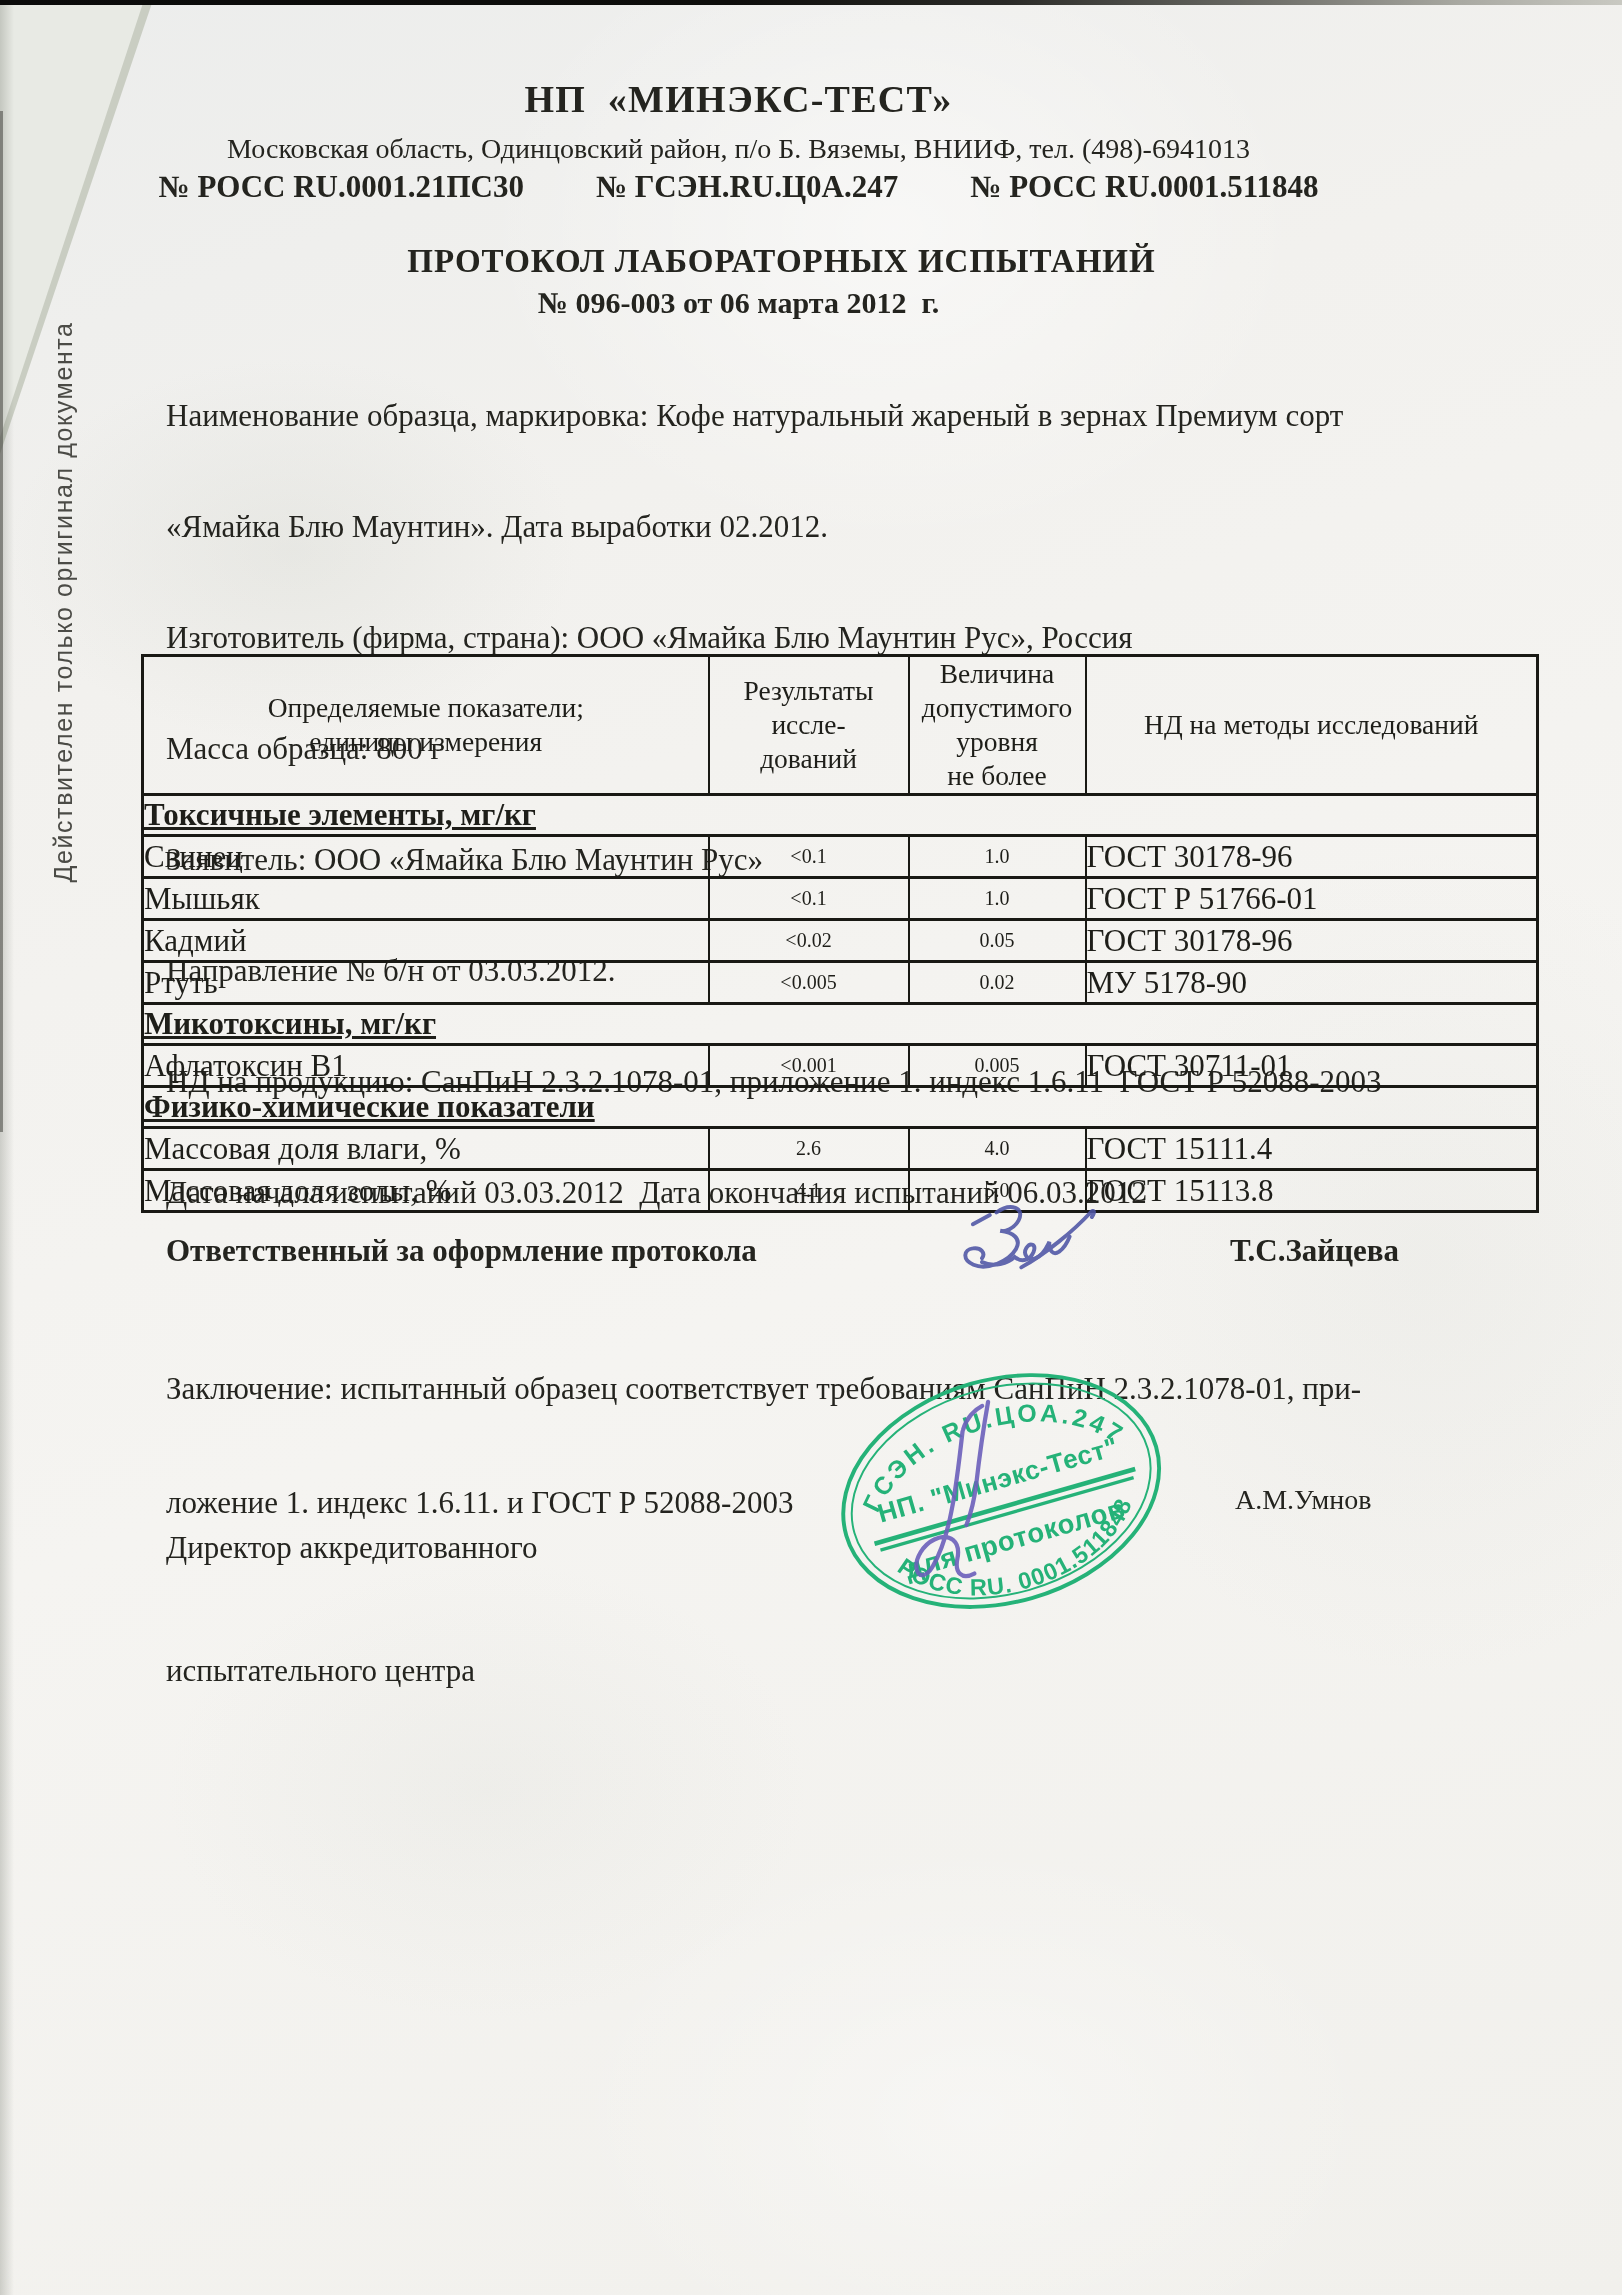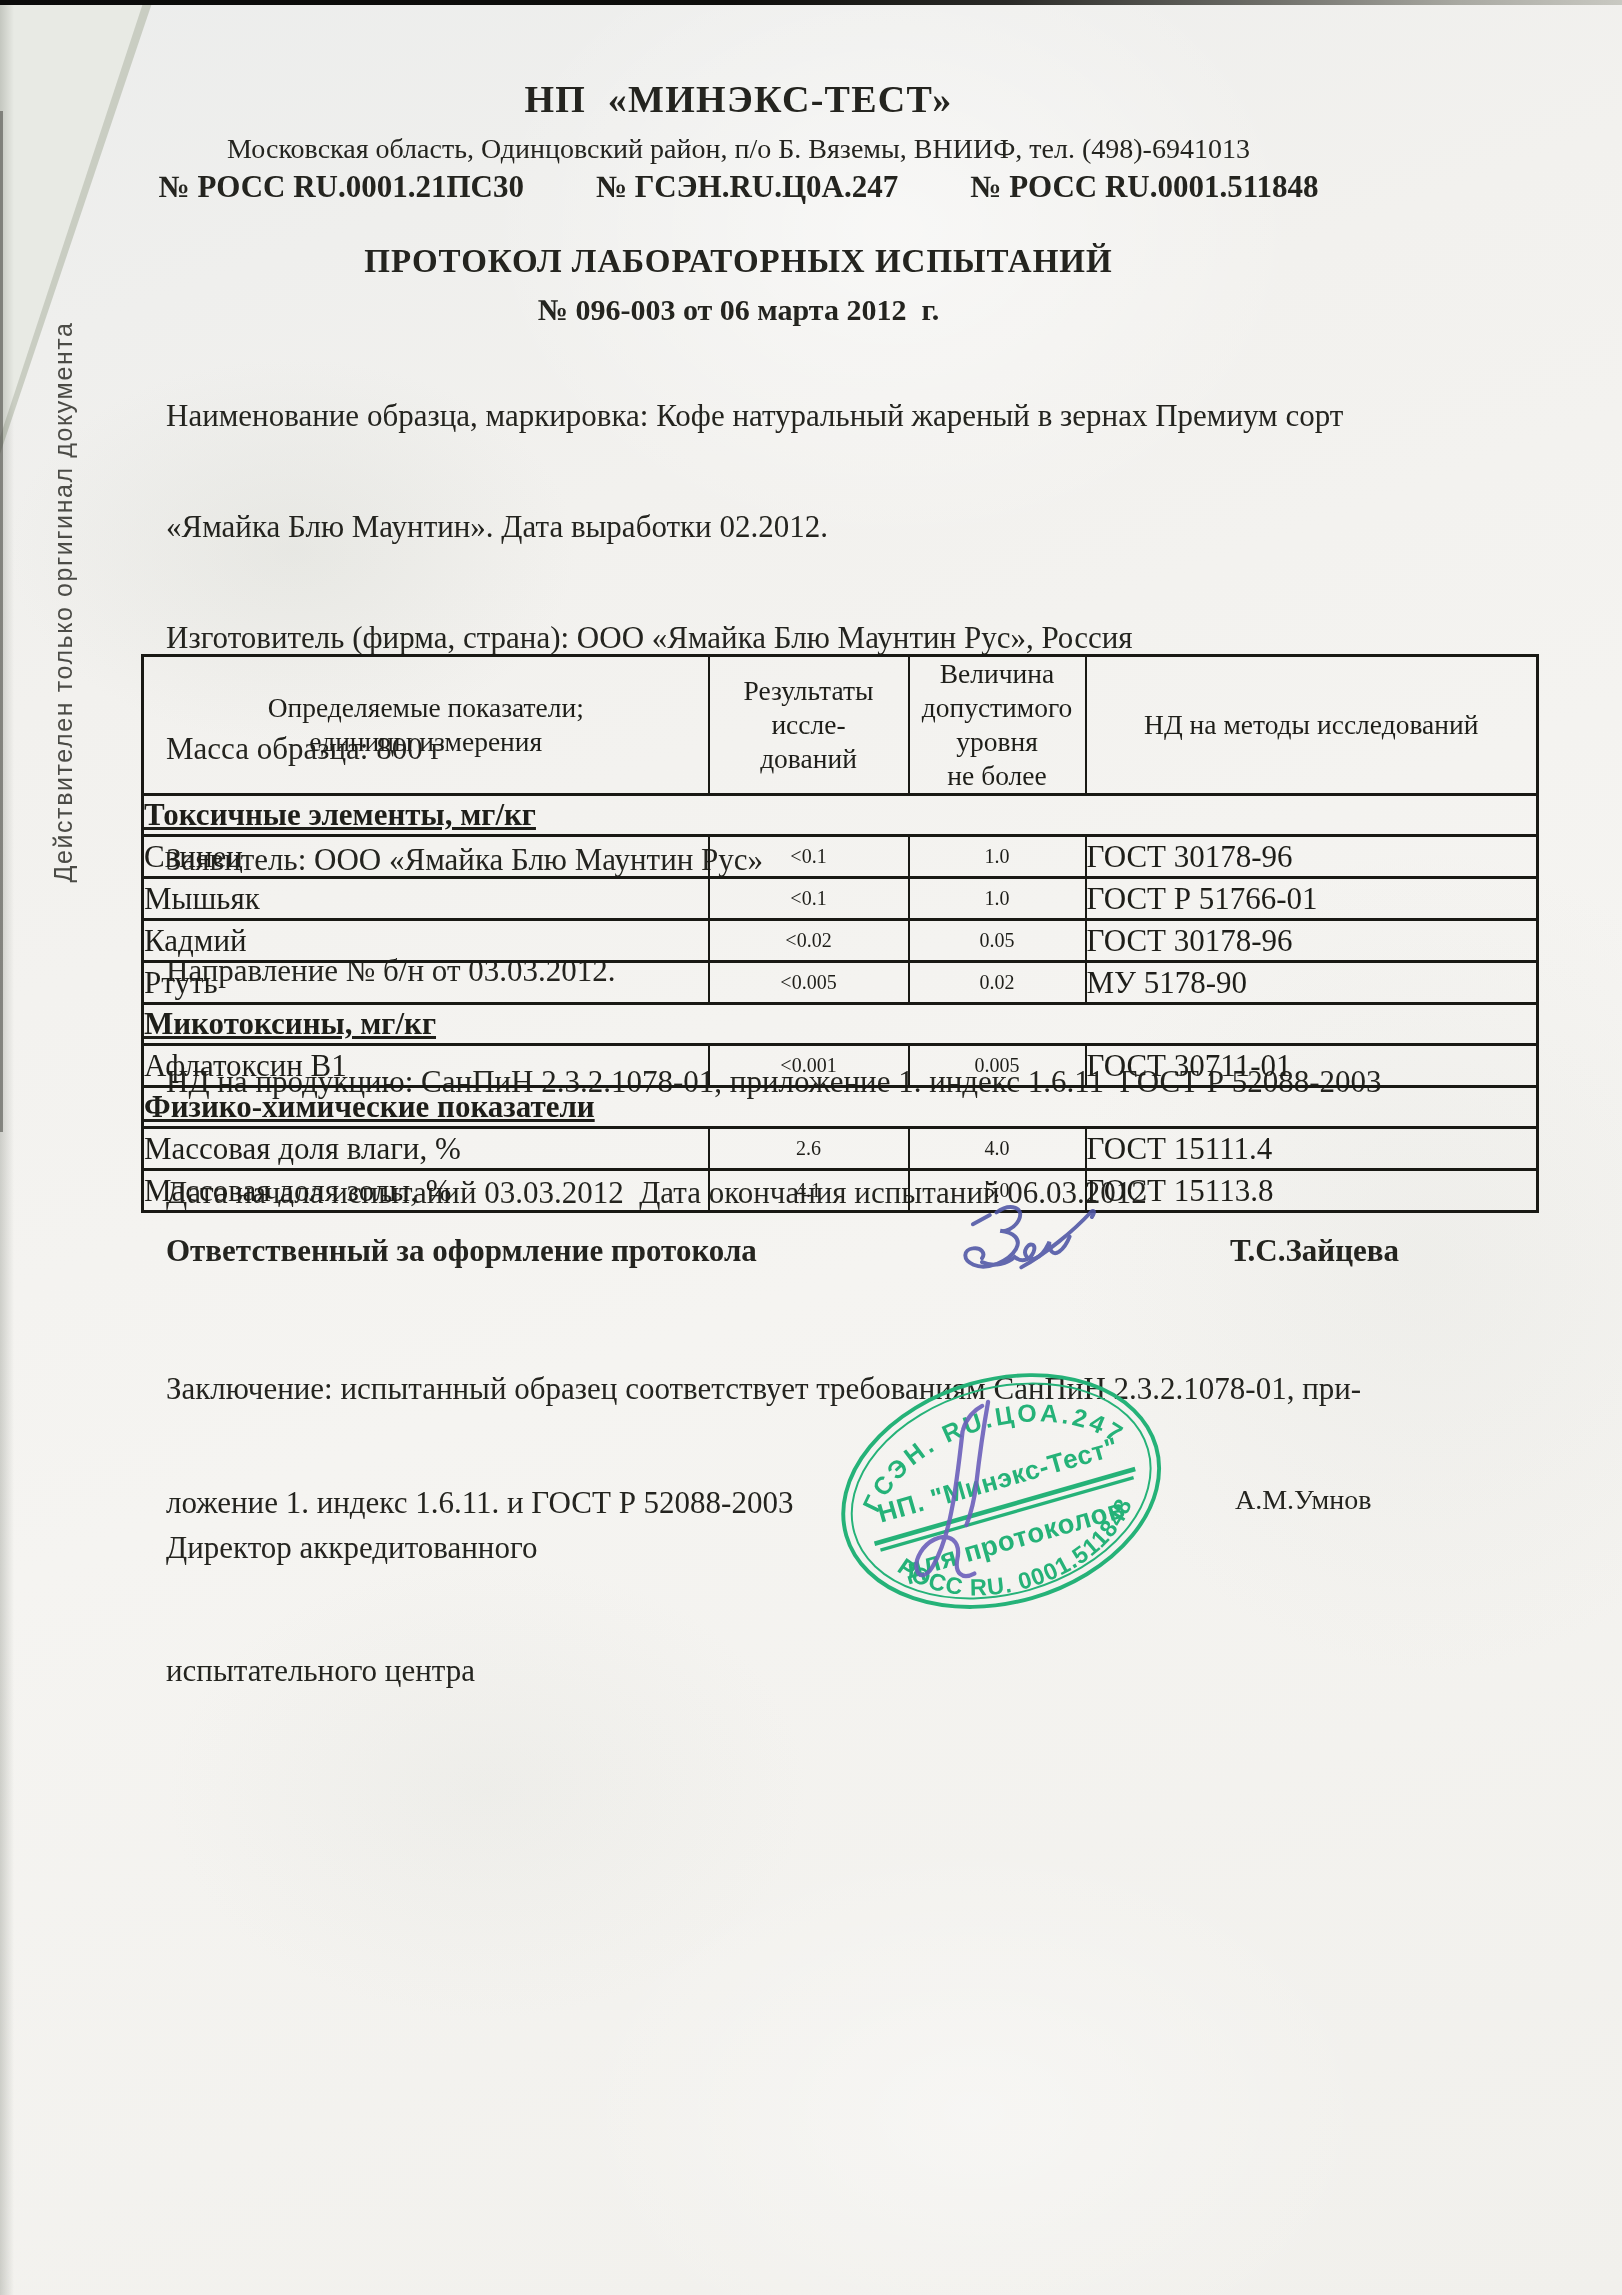--- a/index.html
+++ b/index.html
@@ -32,22 +32,22 @@
   
   .side-note { position:absolute; top:602px; left:63px; transform:translate(-50%,-50%) rotate(-90deg);
     white-space:nowrap; font-family:"Liberation Sans","DejaVu Sans",sans-serif;
     font-size:25px; letter-spacing:1.6px; color:#4b4b46; }
   
   .center-line { position:absolute; left:0; width:1477px; text-align:center; white-space:pre; }
   .org-name   { top:77px; font-size:38px; font-weight:bold; letter-spacing:1.3px; }
   .org-addr   { top:133px; font-size:28px; }
   .org-certs  { top:169px; display:flex; justify-content:center; gap:72px;
                 font-size:31px; font-weight:bold; }
-  .doc-title  { top:243px; font-size:33px; font-weight:bold; letter-spacing:1px; }
-  .doc-number { top:293px; font-size:30px; font-weight:bold; }
+  .doc-title  { top:243px; font-size:33px; font-weight:bold; letter-spacing:1px;margin-left:43px; }
+  .doc-number { top:286px; font-size:30px; font-weight:bold; }
   
   .details { position:absolute; left:166px; top:323px; font-size:31px; line-height:37px; white-space:pre; }
   
   table.results { position:absolute; left:141px; top:654px; width:1394px;
     border-collapse:collapse; table-layout:fixed; color:#1e1e19; }
   table.results, table.results th, table.results td { border:2px solid #191914; }
   table.results { border-width:3.9px; }
   table.results th, table.results td { border-top-width:3.3px; border-bottom-width:3.3px; padding:0; }
   th.hdr { height:121px; font-weight:normal; font-size:27.5px; line-height:1.24;
     text-align:center; vertical-align:middle; white-space:pre-line; }

